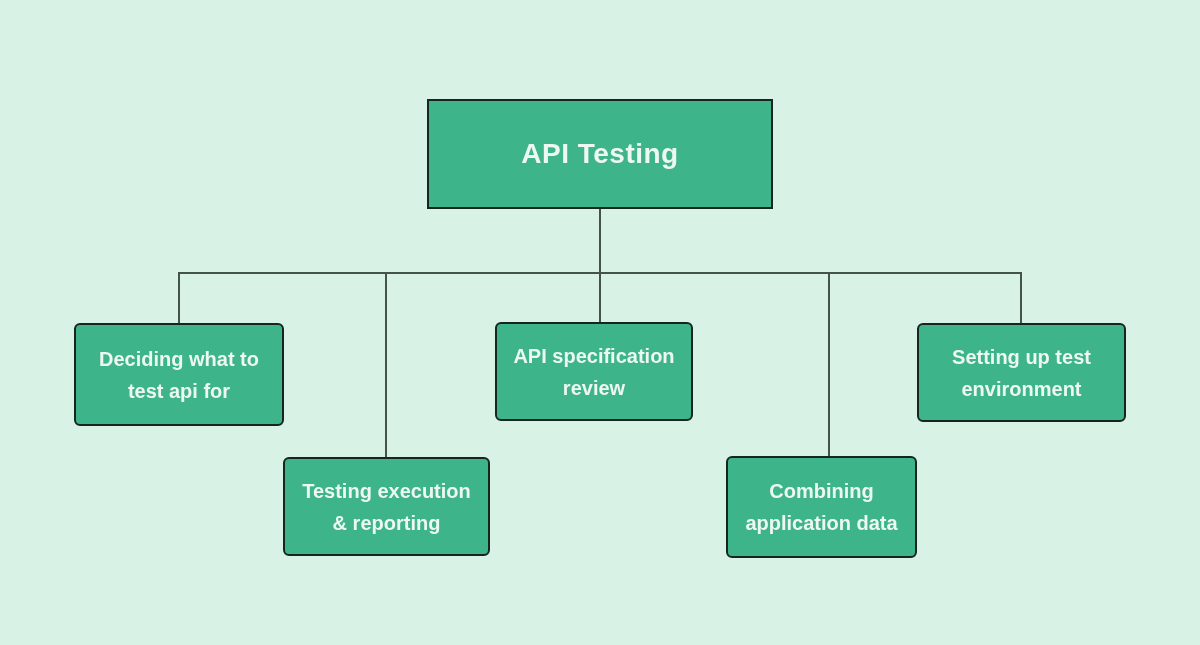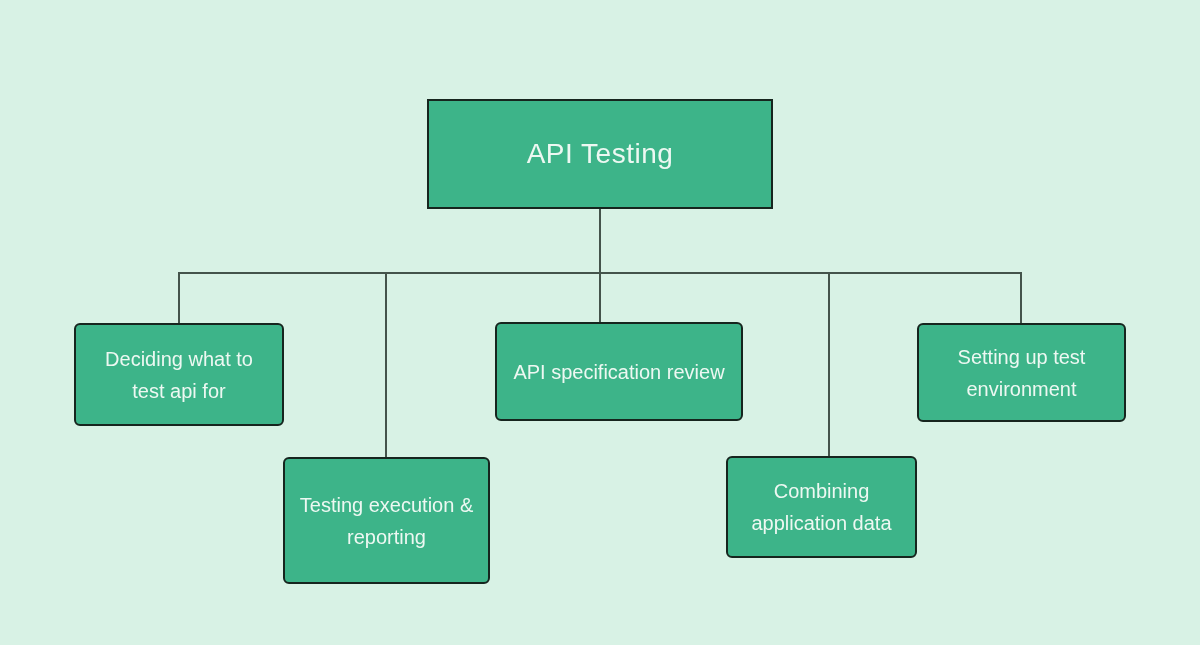--- a/index.html
+++ b/index.html
@@ -18,40 +18,40 @@
     position: relative;
     width: 1200px; height: 645px;
     background: var(--background);
     overflow: hidden;
   }
   .node {
     position: absolute;
     background: var(--node-fill);
     border: 2px solid var(--node-border);
     color: var(--text);
-    font-weight: 400;
+    font-weight: 700;
     display: flex;
     align-items: center;
     justify-content: center;
     text-align: center;
     line-height: 32px;
   }
   .node-root {
     left: 427px; top: 99px;
     width: 346px; height: 110px;
     font-size: 28px;
     letter-spacing: 0.5px;
   }
   .node-child {
     font-size: 20px;
     border-radius: 6px;
   }
   .node-c0 { left: 74px;  top: 323px; width: 210px; height: 103px; padding: 0 13px; }
-  .node-c1 { left: 283px; top: 457px; width: 207px; height: 127px;  padding: 0 14px; }
-  .node-c2 { left: 495px; top: 322px; width: 248px; height: 99px;  padding: 0 15px; }
+  .node-c1 { left: 283px; top: 457px; width: 207px; height: 99px;  padding: 0 14px; }
+  .node-c2 { left: 495px; top: 322px; width: 198px; height: 99px;  padding: 0 15px; }
   .node-c3 { left: 726px; top: 456px; width: 191px; height: 102px; padding: 0 14px; }
   .node-c4 { left: 917px; top: 323px; width: 209px; height: 99px;  padding: 0 28px; }
   .line {
     position: absolute;
     background: var(--connector);
   }
   .line-trunk   { left: 599px; top: 209px; width: 2px;   height: 113px; }
   .line-bus     { left: 178px; top: 272px; width: 844px; height: 2px; }
   .line-drop-0  { left: 178px; top: 272px; width: 2px;   height: 51px; }
   .line-drop-1  { left: 385px; top: 272px; width: 2px;   height: 185px; }

